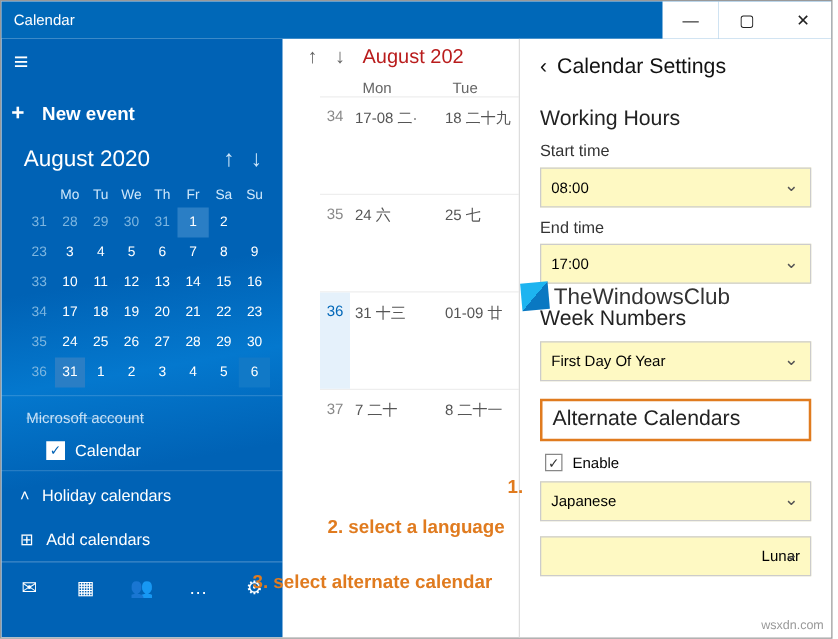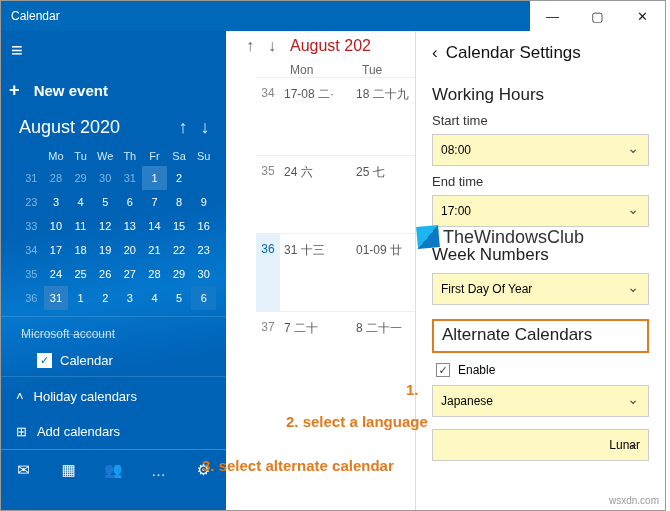--- a/index.html
+++ b/index.html
@@ -262,21 +262,21 @@
         </div>
         <div class="selwrap" style="margin-top:4px;">
             <div class="sel" style="line-height:30px;">Japanese</div>
           </div>
         <div class="selwrap" style="margin-top:12px;text-align:right;">
             <div class="sel" style="line-height:30px;">Lunar</div>
           </div>
       </div>
 
       <div class="anno" style="top:350px; left:180px;">1.</div>
-      <div class="anno" style="top:382px; left:60px;">2. select a language</div>
+      <div class="anno" style="top:382px; left:36px;">2. select a language</div>
       <div class="anno" style="top:426px; left:-24px;">3. select alternate calendar</div>
 
     </div>
   </div>
 
   <div class="watermark">
     <span class="sq"></span>
     <span>TheWindowsClub</span>
   </div>
   <div class="source">wsxdn.com</div>

